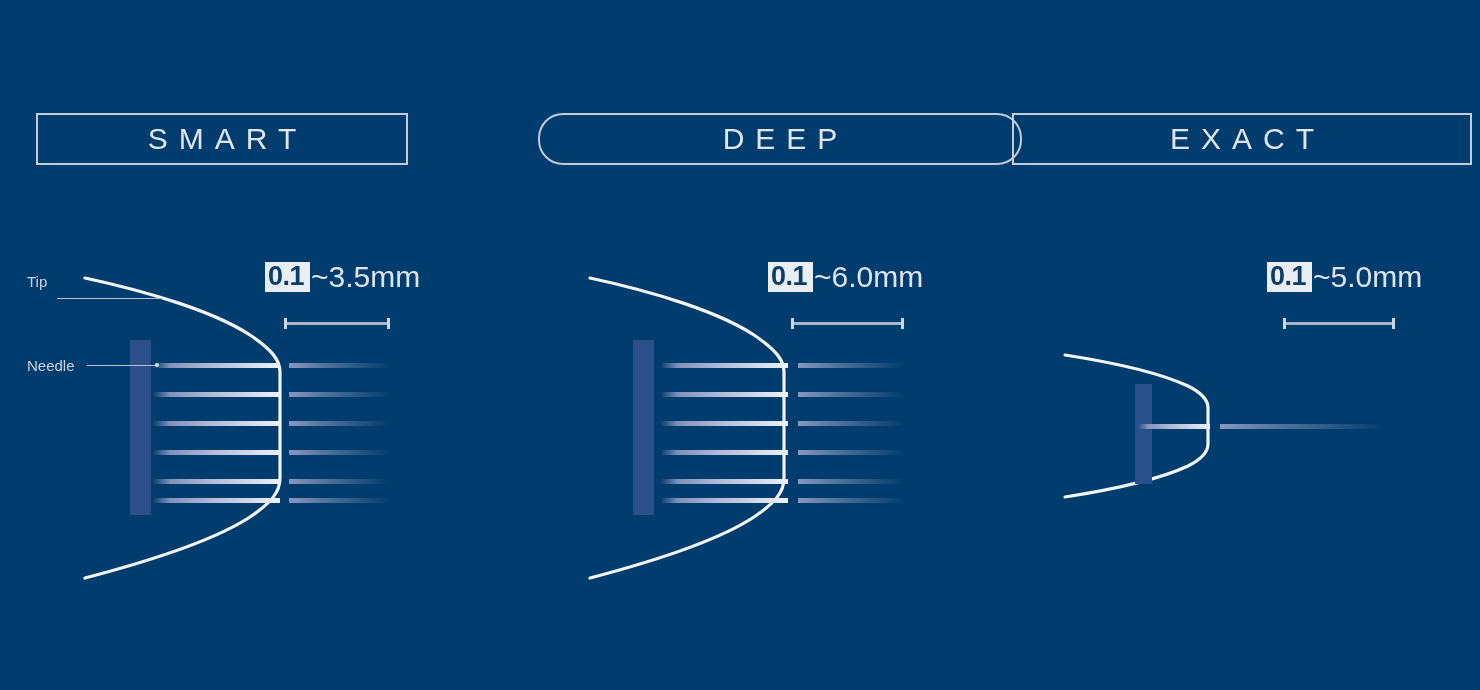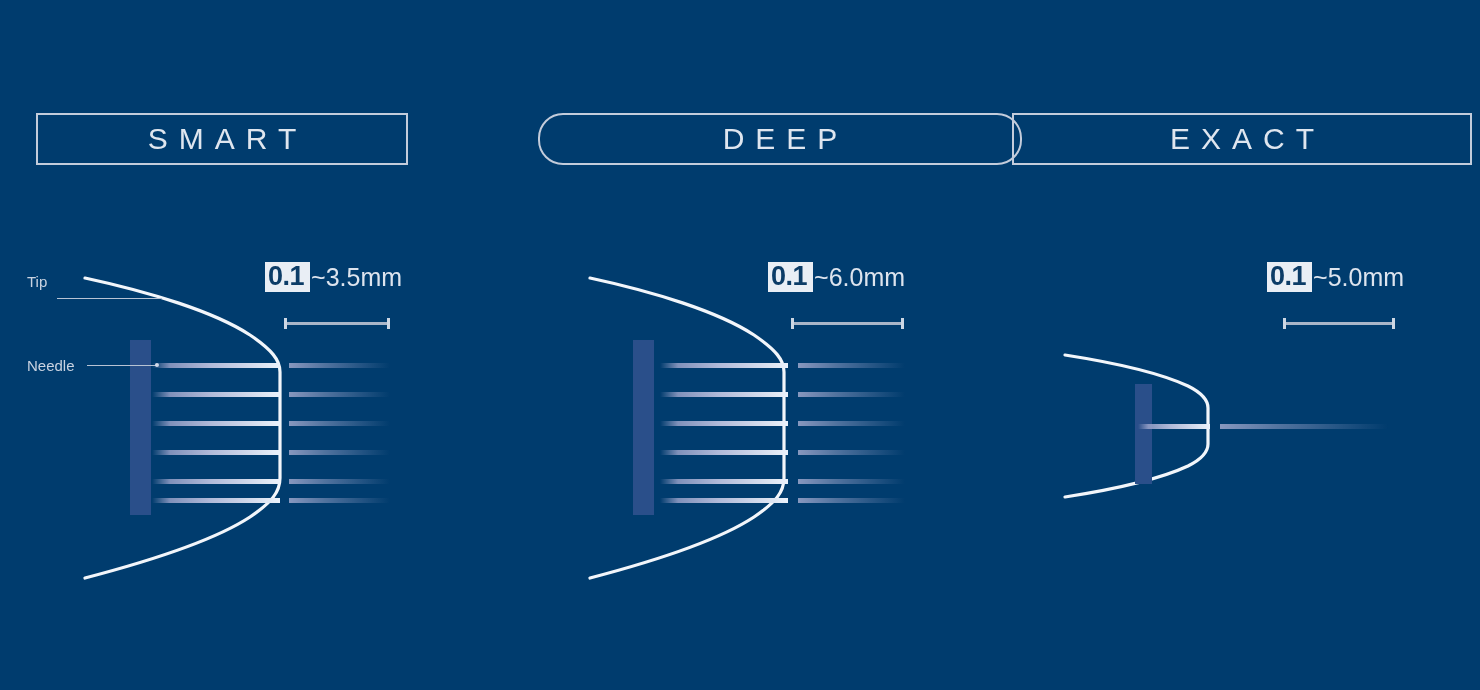--- a/index.html
+++ b/index.html
@@ -62,21 +62,21 @@
     background: #e9eef5;
     color: #0c3c67;
     font-size: 27px;
     font-weight: 700;
     padding: 1px 6px 2px 3px;
     letter-spacing: -0.5px;
     line-height: 1;
   }
   .depth-rest {
     color: #dde4ee;
-    font-size: 25px;
+    font-size: 30px;
     letter-spacing: 0px;
     line-height: 1;
     margin-left: 1px;
   }
 
   
   .meas-bar {
     position: absolute;
     height: 11px;
   }

